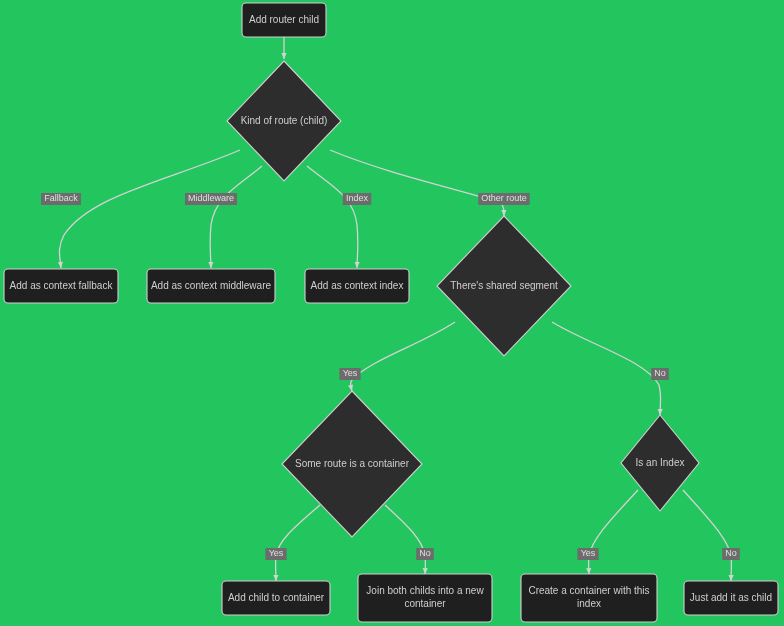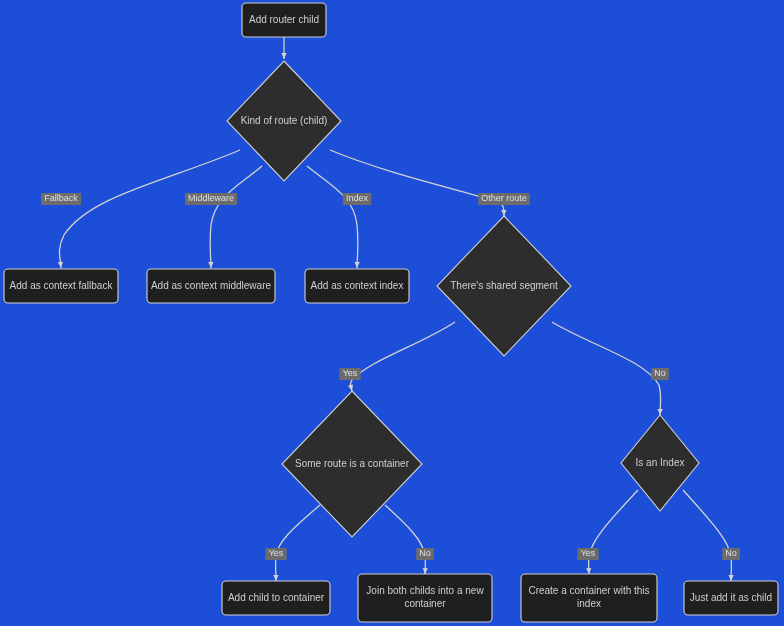--- a/index.html
+++ b/index.html
@@ -11,21 +11,21 @@
   body {
     width: 784px;
     height: 626px;
     overflow: hidden;
     font-family: "Liberation Sans", "DejaVu Sans", sans-serif;
   }
   #flow-root {
     position: relative;
     width: 784px;
     height: 626px;
-    background: #1d4ed8;
+    background: #22c55e;
   }
   svg#flow-svg {
     position: absolute;
     left: 0;
     top: 0;
     width: 784px;
     height: 626px;
     display: block;
   }
   .edge-path {

